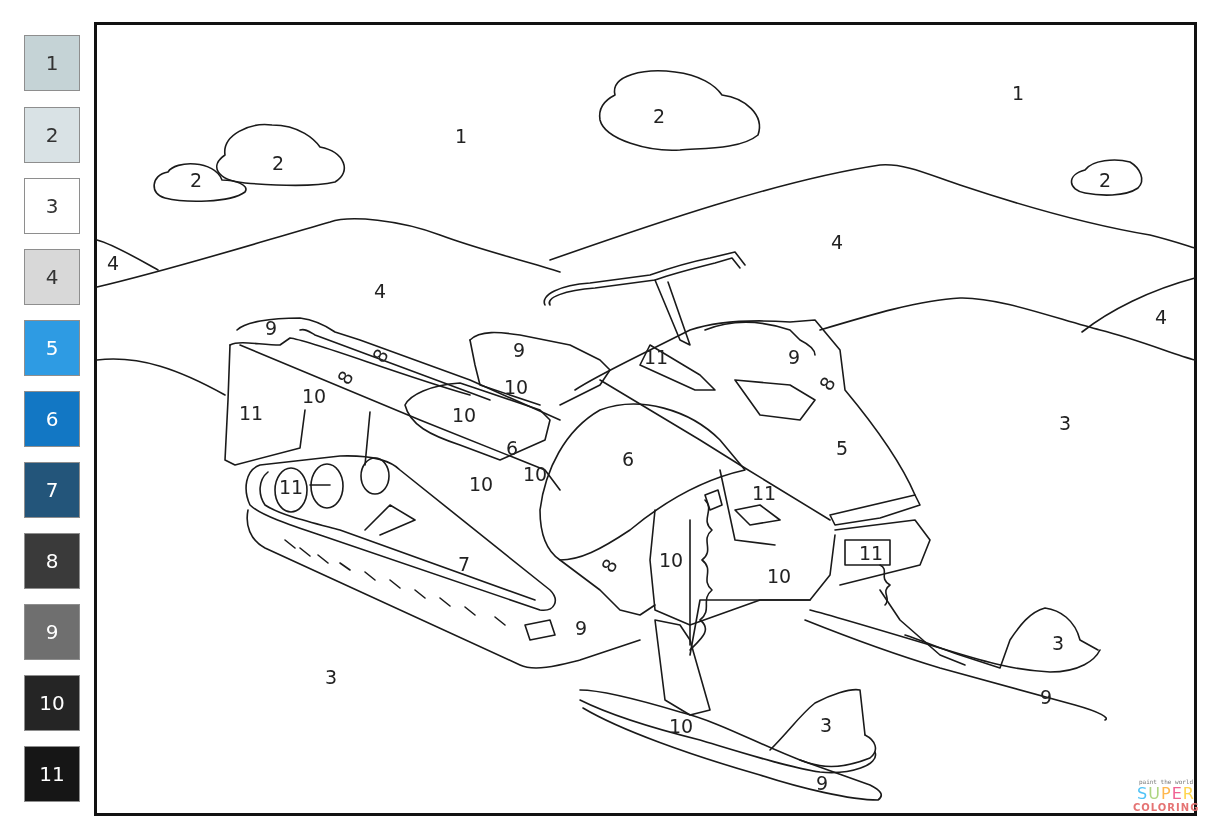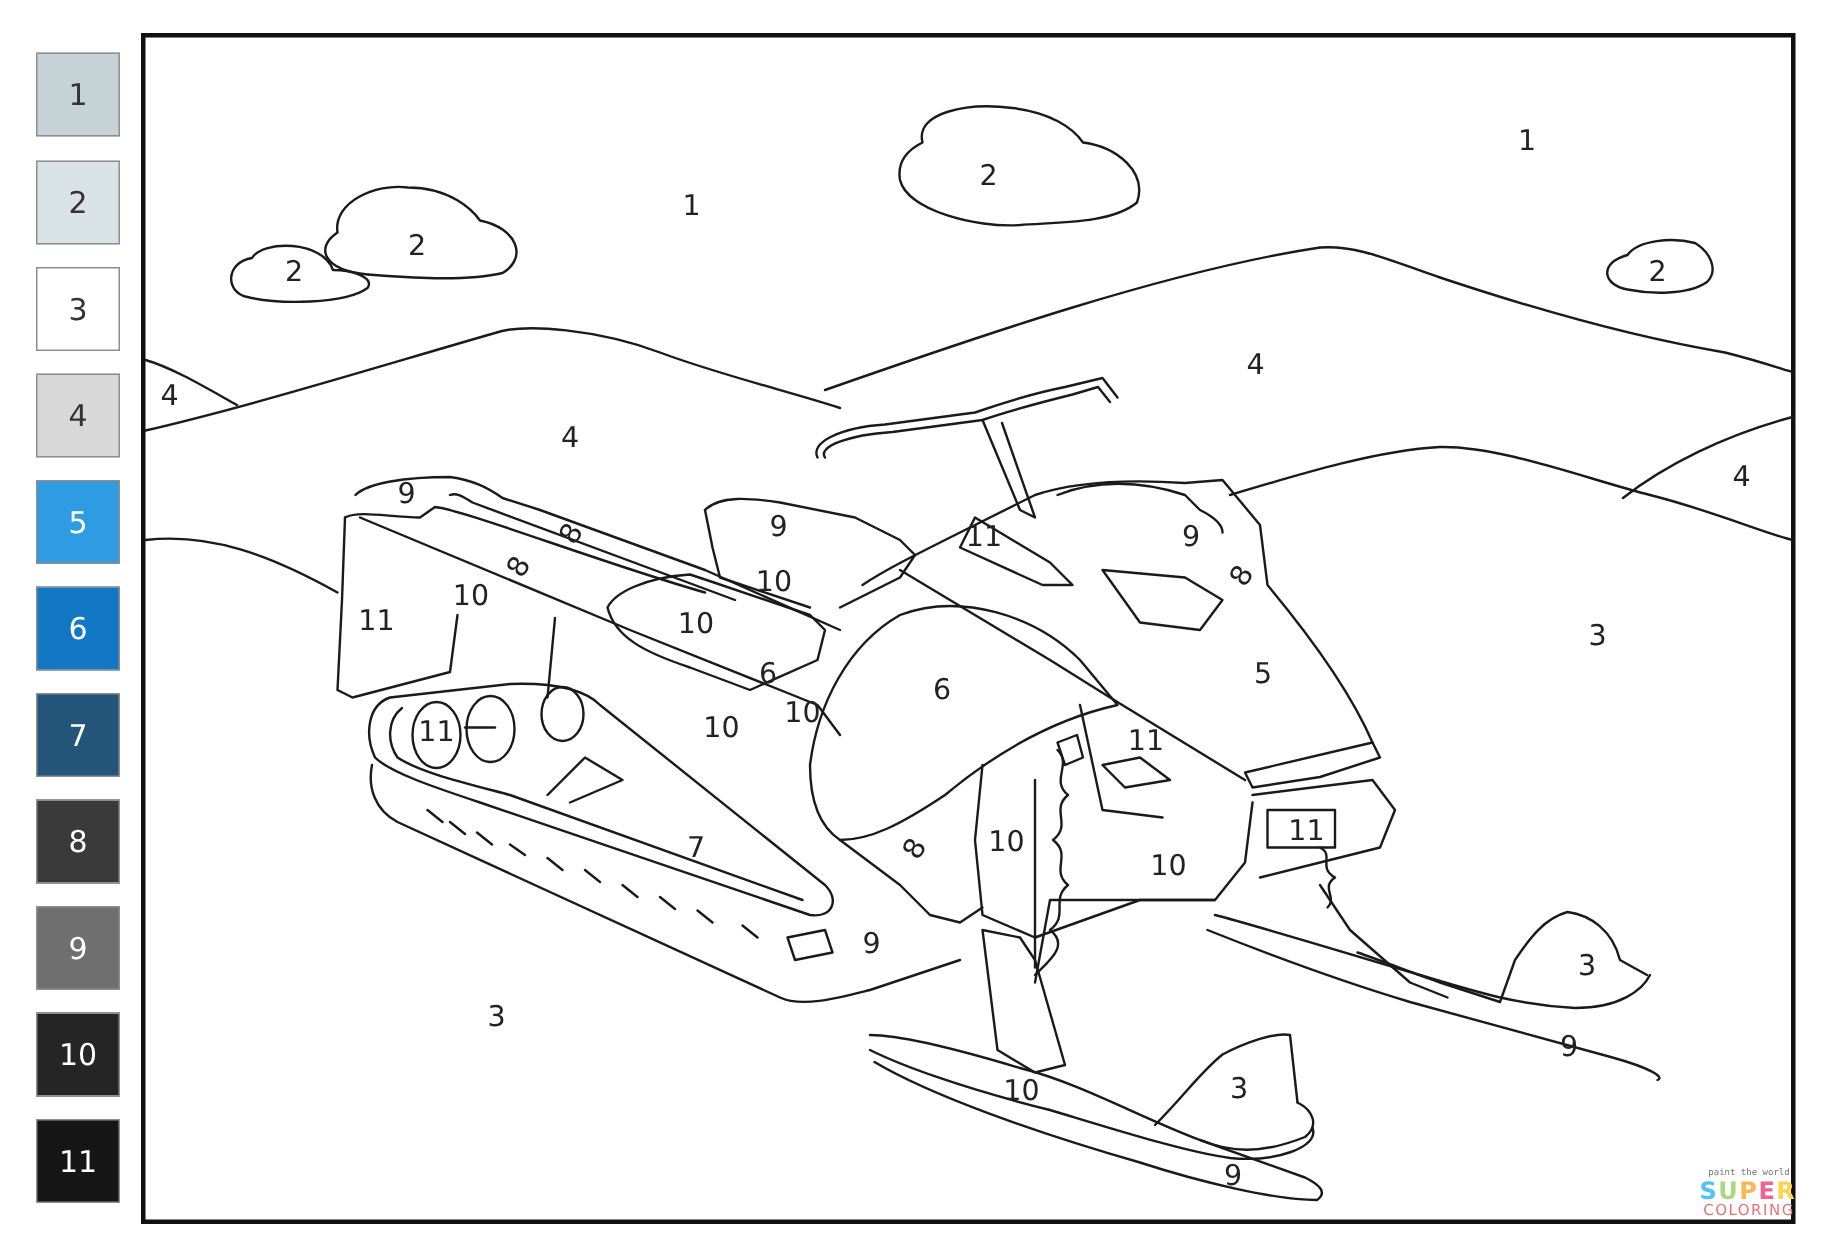--- a/index.html
+++ b/index.html
@@ -12,22 +12,22 @@
     font-size: 20px; cursor: pointer;
   }
   .canvas-frame {
     position: absolute; left: 94px; top: 22px; width: 1103px; height: 794px;
     box-sizing: border-box; border: 3px solid #111; background: #fff;
   }
   svg.art { position: absolute; left: 0; top: 0; }
   .num { font-family: "DejaVu Sans", sans-serif; font-size: 19px; fill: #222; }
   .watermark { position: absolute; left: 1133px; top: 778px; width: 66px; height: 40px; }
   .wm-small { font-size: 6px; color: #777; font-family: "DejaVu Sans Mono", monospace; text-align: center; line-height: 8px; }
-  .wm-super { font-size: 16px; font-weight: bold; letter-spacing: 1px; line-height: 16px; }
-  .wm-coloring { font-size: 10px; font-weight: normal; color: #e57373; letter-spacing: 1px; line-height: 11px; text-align: center; }
+  .wm-super { font-size: 16px; font-weight: normal; letter-spacing: 1px; line-height: 16px; text-align: center; }
+  .wm-coloring { font-size: 10px; font-weight: bold; color: #e57373; letter-spacing: 1px; line-height: 11px; text-align: center; }
 </style>
 </head>
 <body>
 
 <div class="palette" id="palette">
     <div class="swatch" style="top: 35px; background: rgb(197, 211, 214); color: rgb(51, 51, 51);">
       <span>1</span>
     </div>
     <div class="swatch" style="top: 107px; background: rgb(217, 226, 229); color: rgb(51, 51, 51);">
       <span>2</span>

